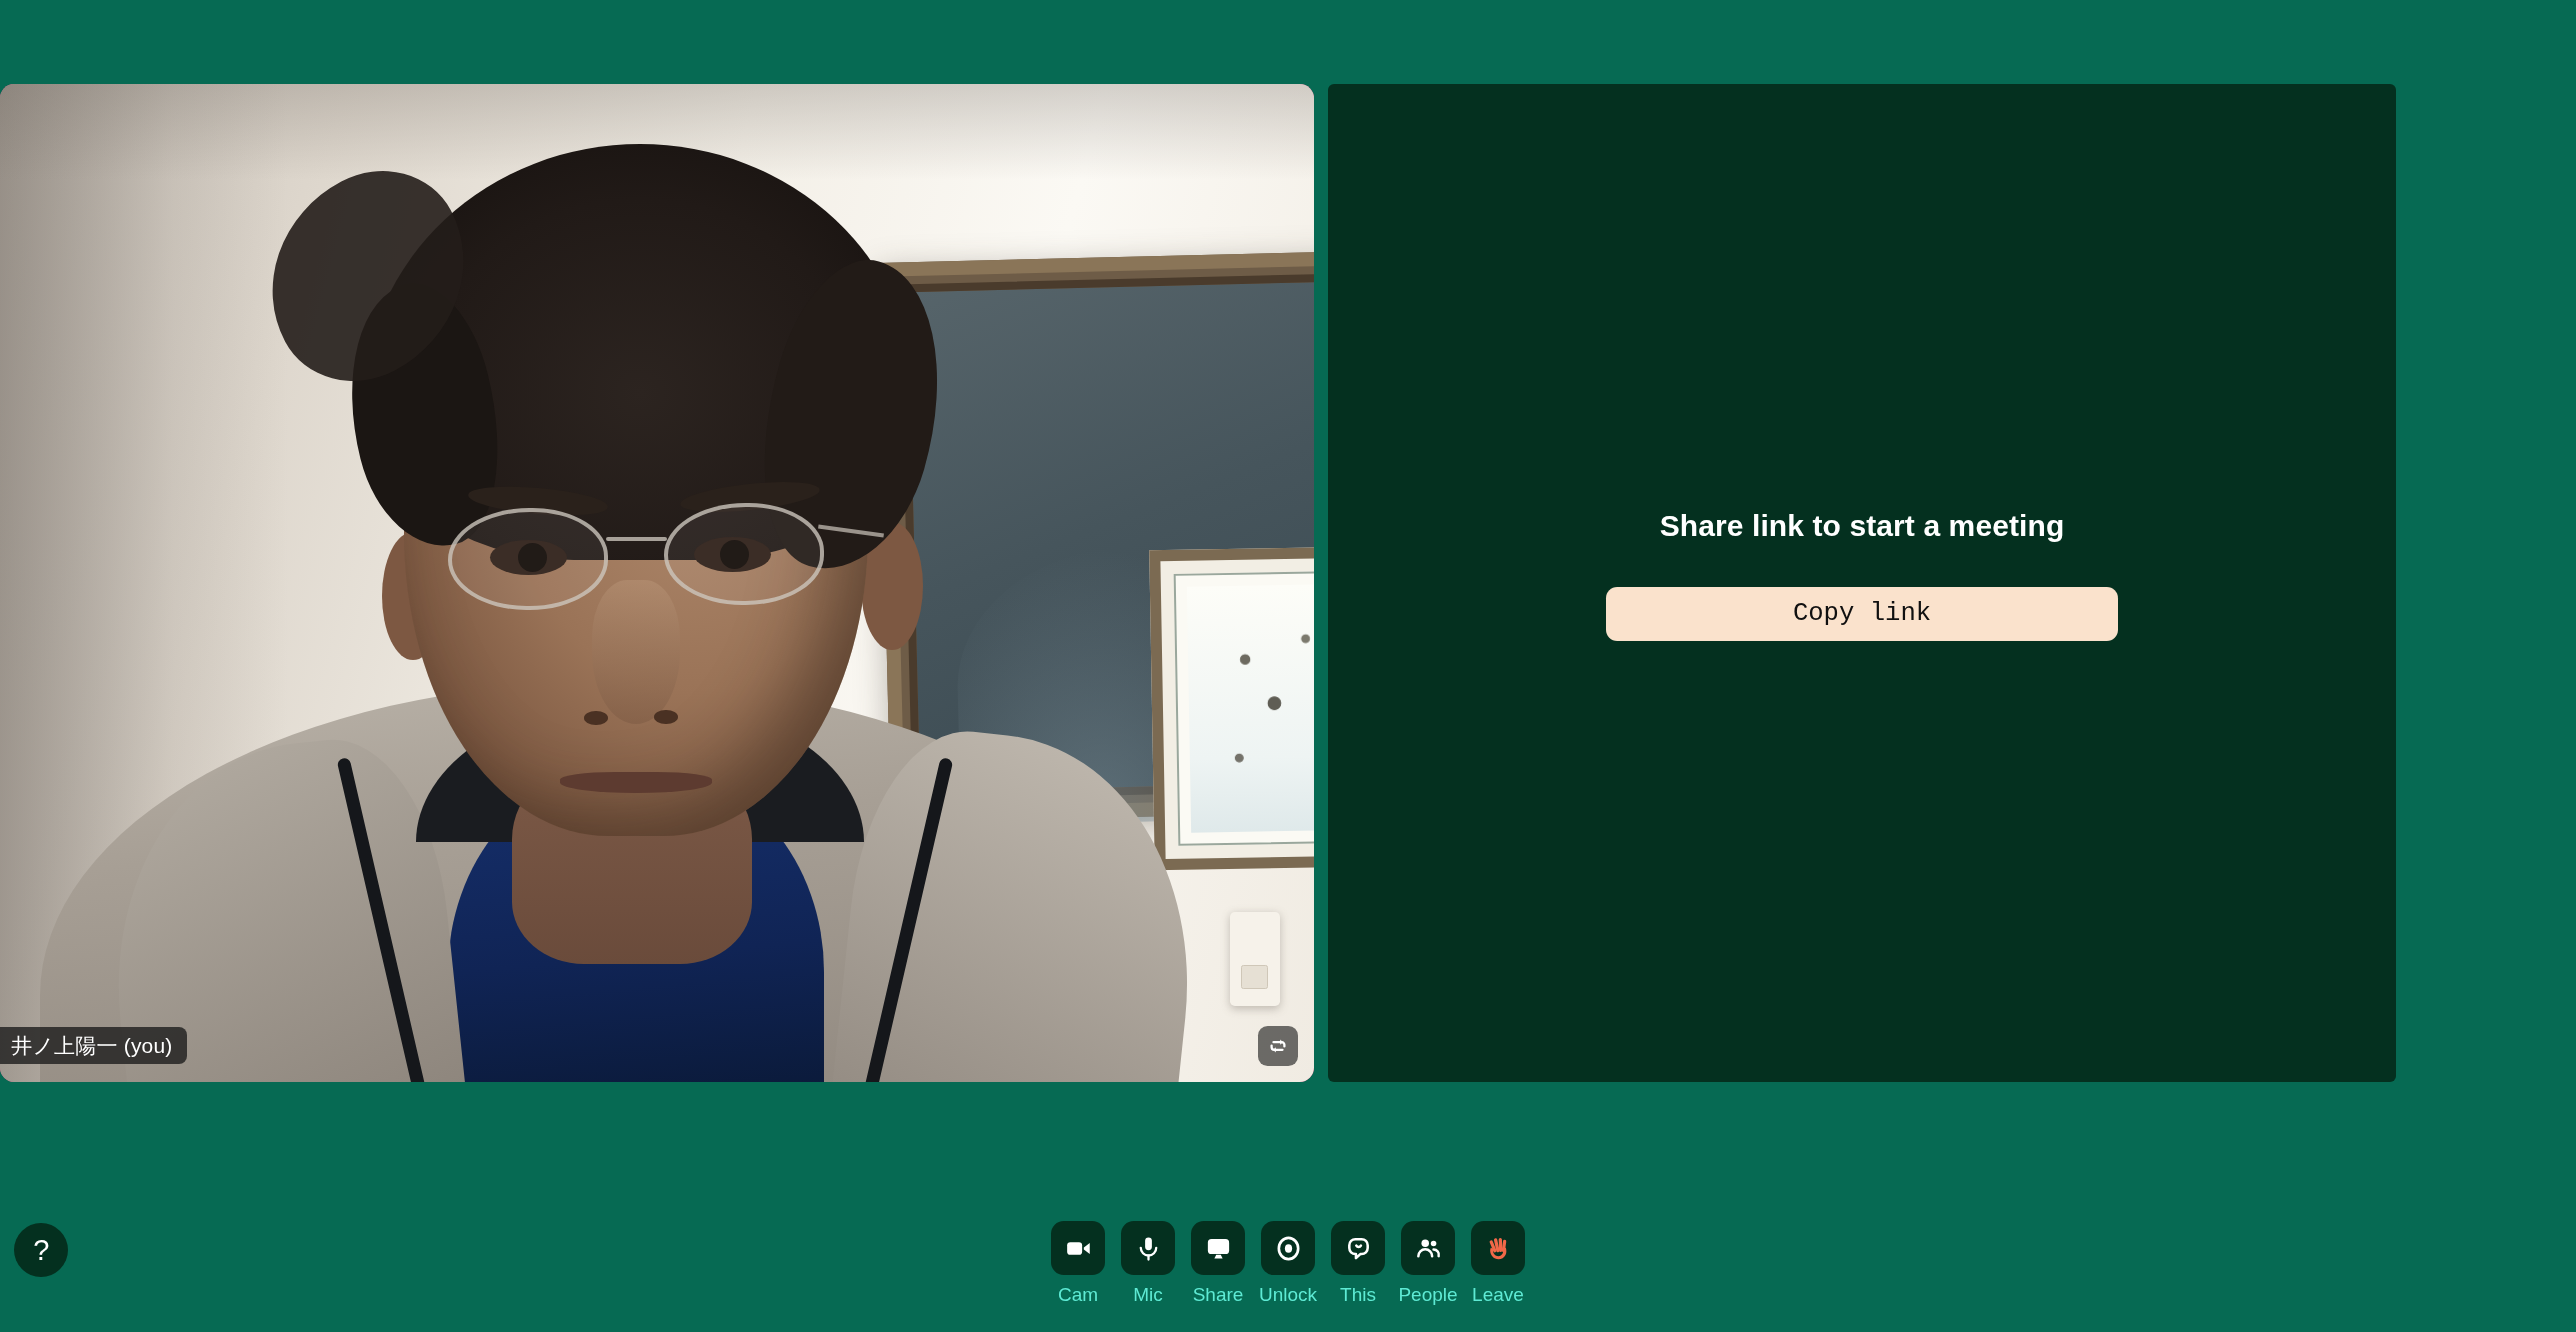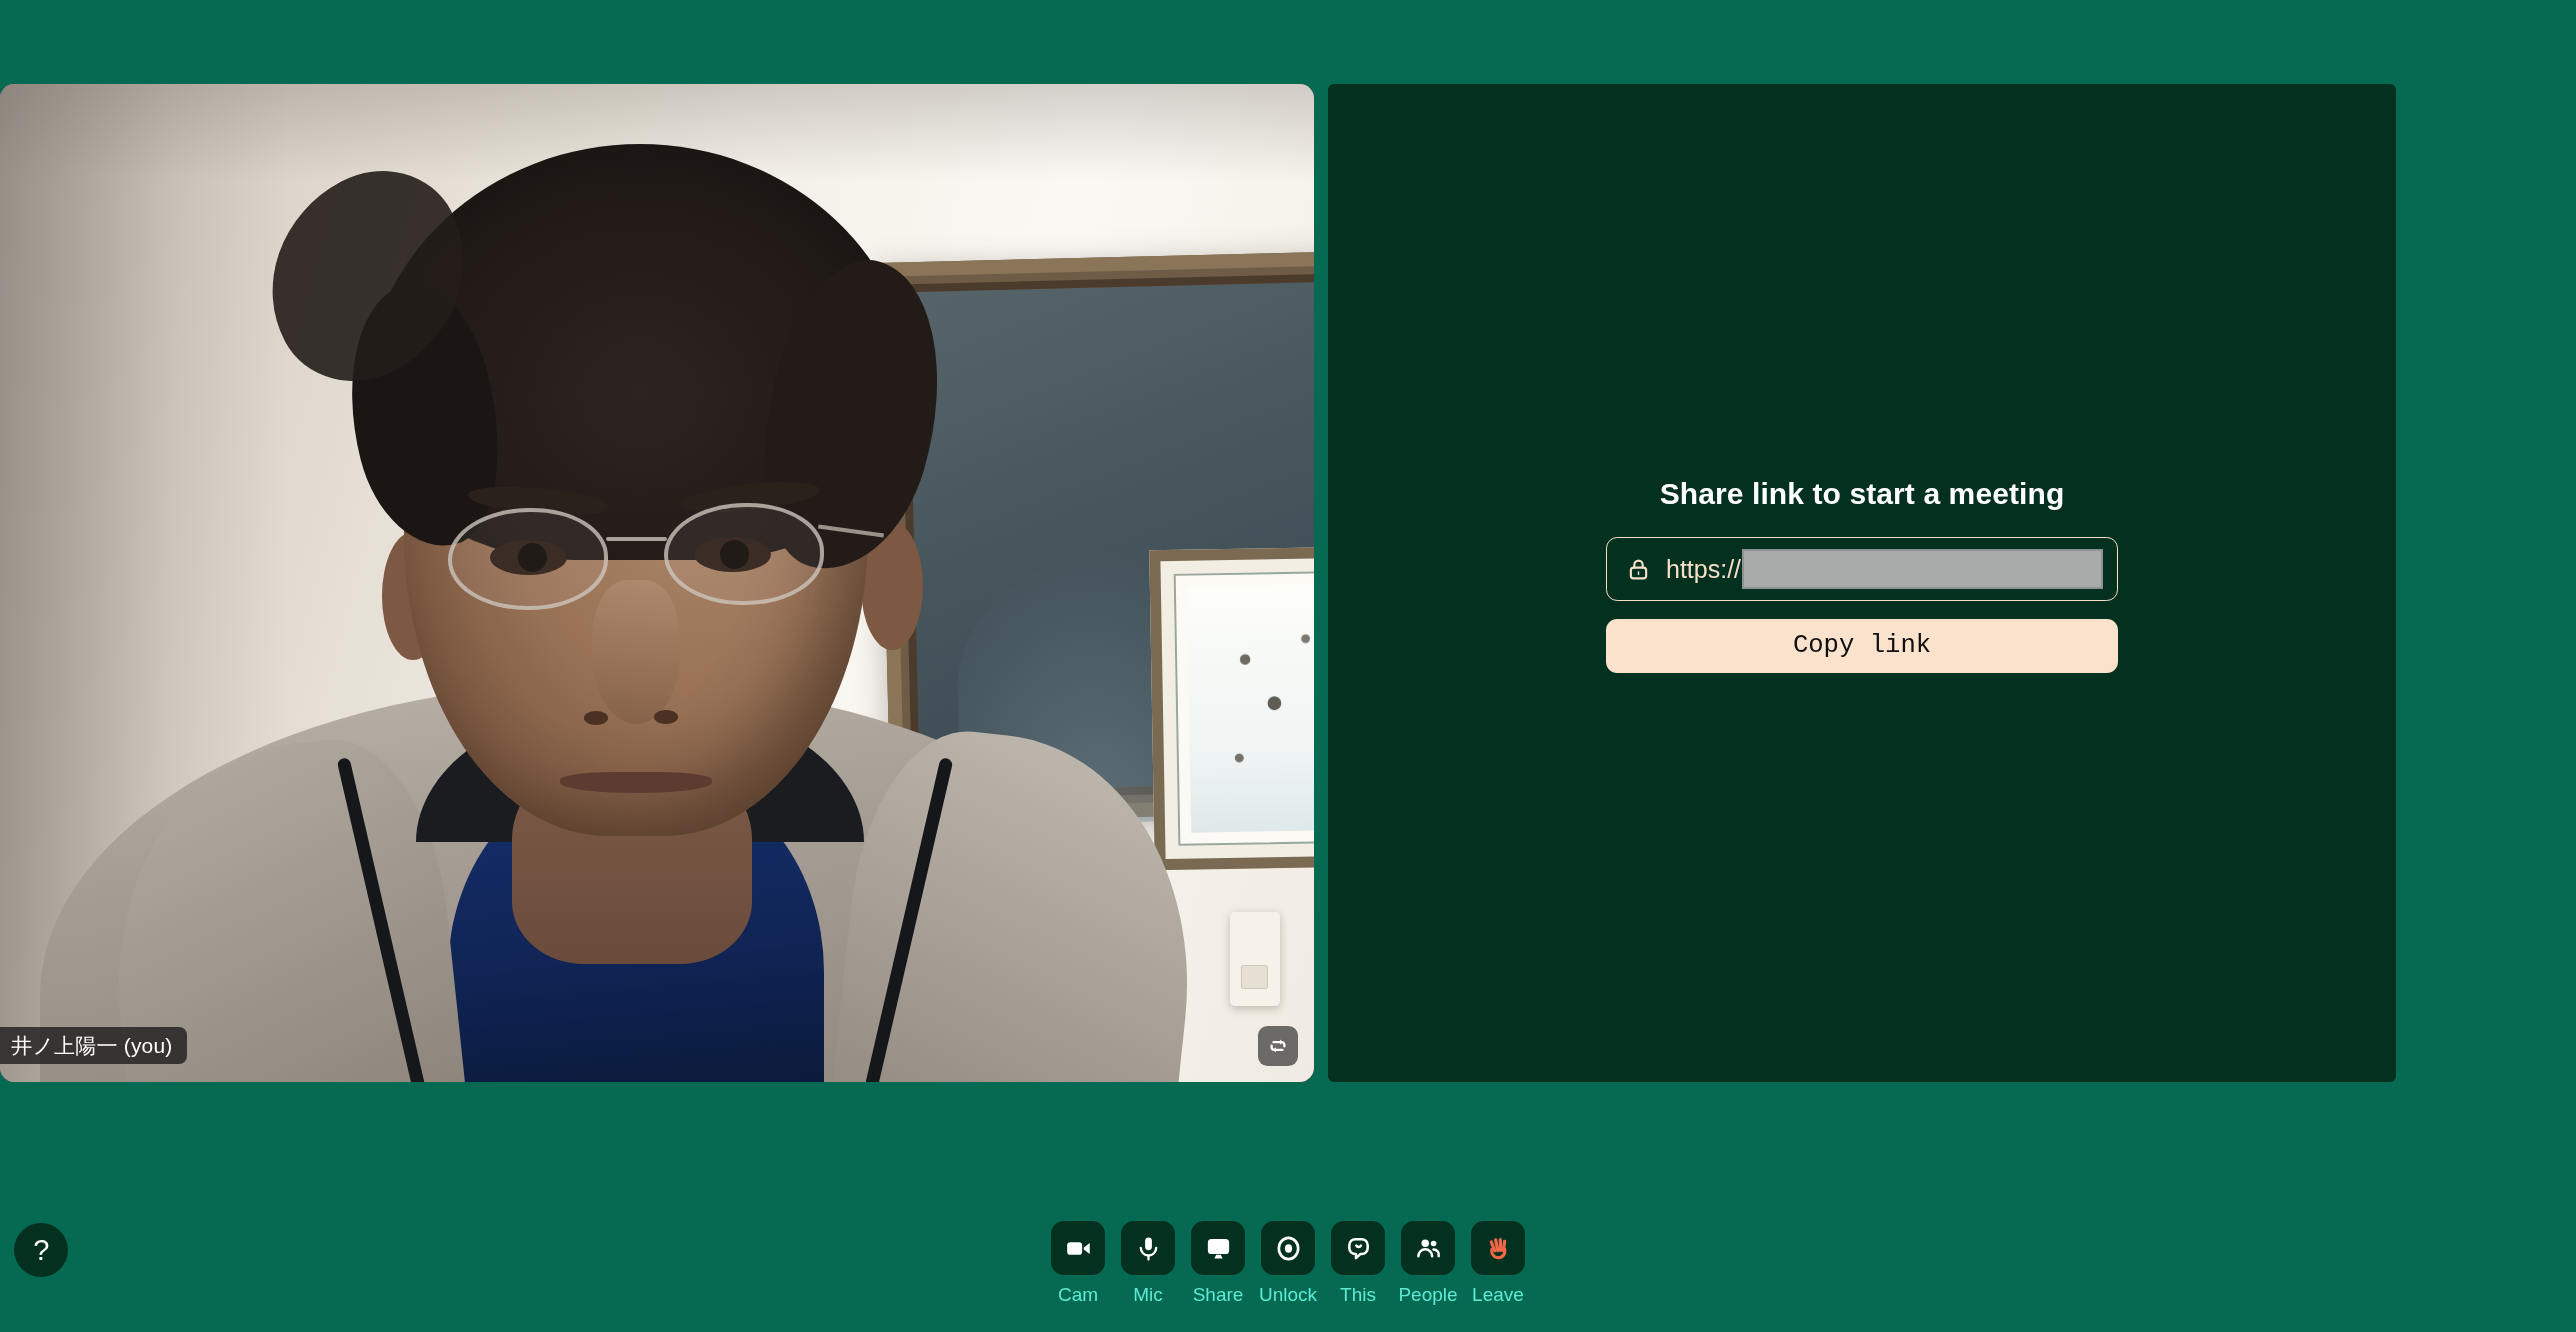--- a/index.html
+++ b/index.html
@@ -537,29 +537,20 @@
         <path d="M9.8 18.4l-2.7-2.6 2.7-2.6z" fill="#ffffff"></path>
       </svg>
     </div>
   </div>
 
   <div id="share-panel">
     <div id="share-inner">
 
       <div id="share-title">Share link to start a meeting</div>
 
-      <div id="link-field">
-        <svg width="27" height="27" viewBox="0 0 24 24" fill="none">
-          <rect x="5.2" y="10.3" width="13.6" height="9.6" rx="2.4" stroke="#f7e0c7" stroke-width="1.9"></rect>
-          <path d="M8.3 10.3V7.8a3.7 3.7 0 0 1 7.4 0v2.5" stroke="#f7e0c7" stroke-width="1.9" stroke-linecap="round"></path>
-          <rect x="11.35" y="13.6" width="1.3" height="3.2" rx="0.65" fill="#f7e0c7"></rect>
-        </svg>
-        <span id="link-protocol">https://</span>
-        <div id="link-redaction"></div>
-      </div>
 
       <button id="copy-link-button">Copy link</button>
 
 
     </div>
   </div>
 
   <div id="bottom-bar">
 
     <button id="help-button">?</button>

